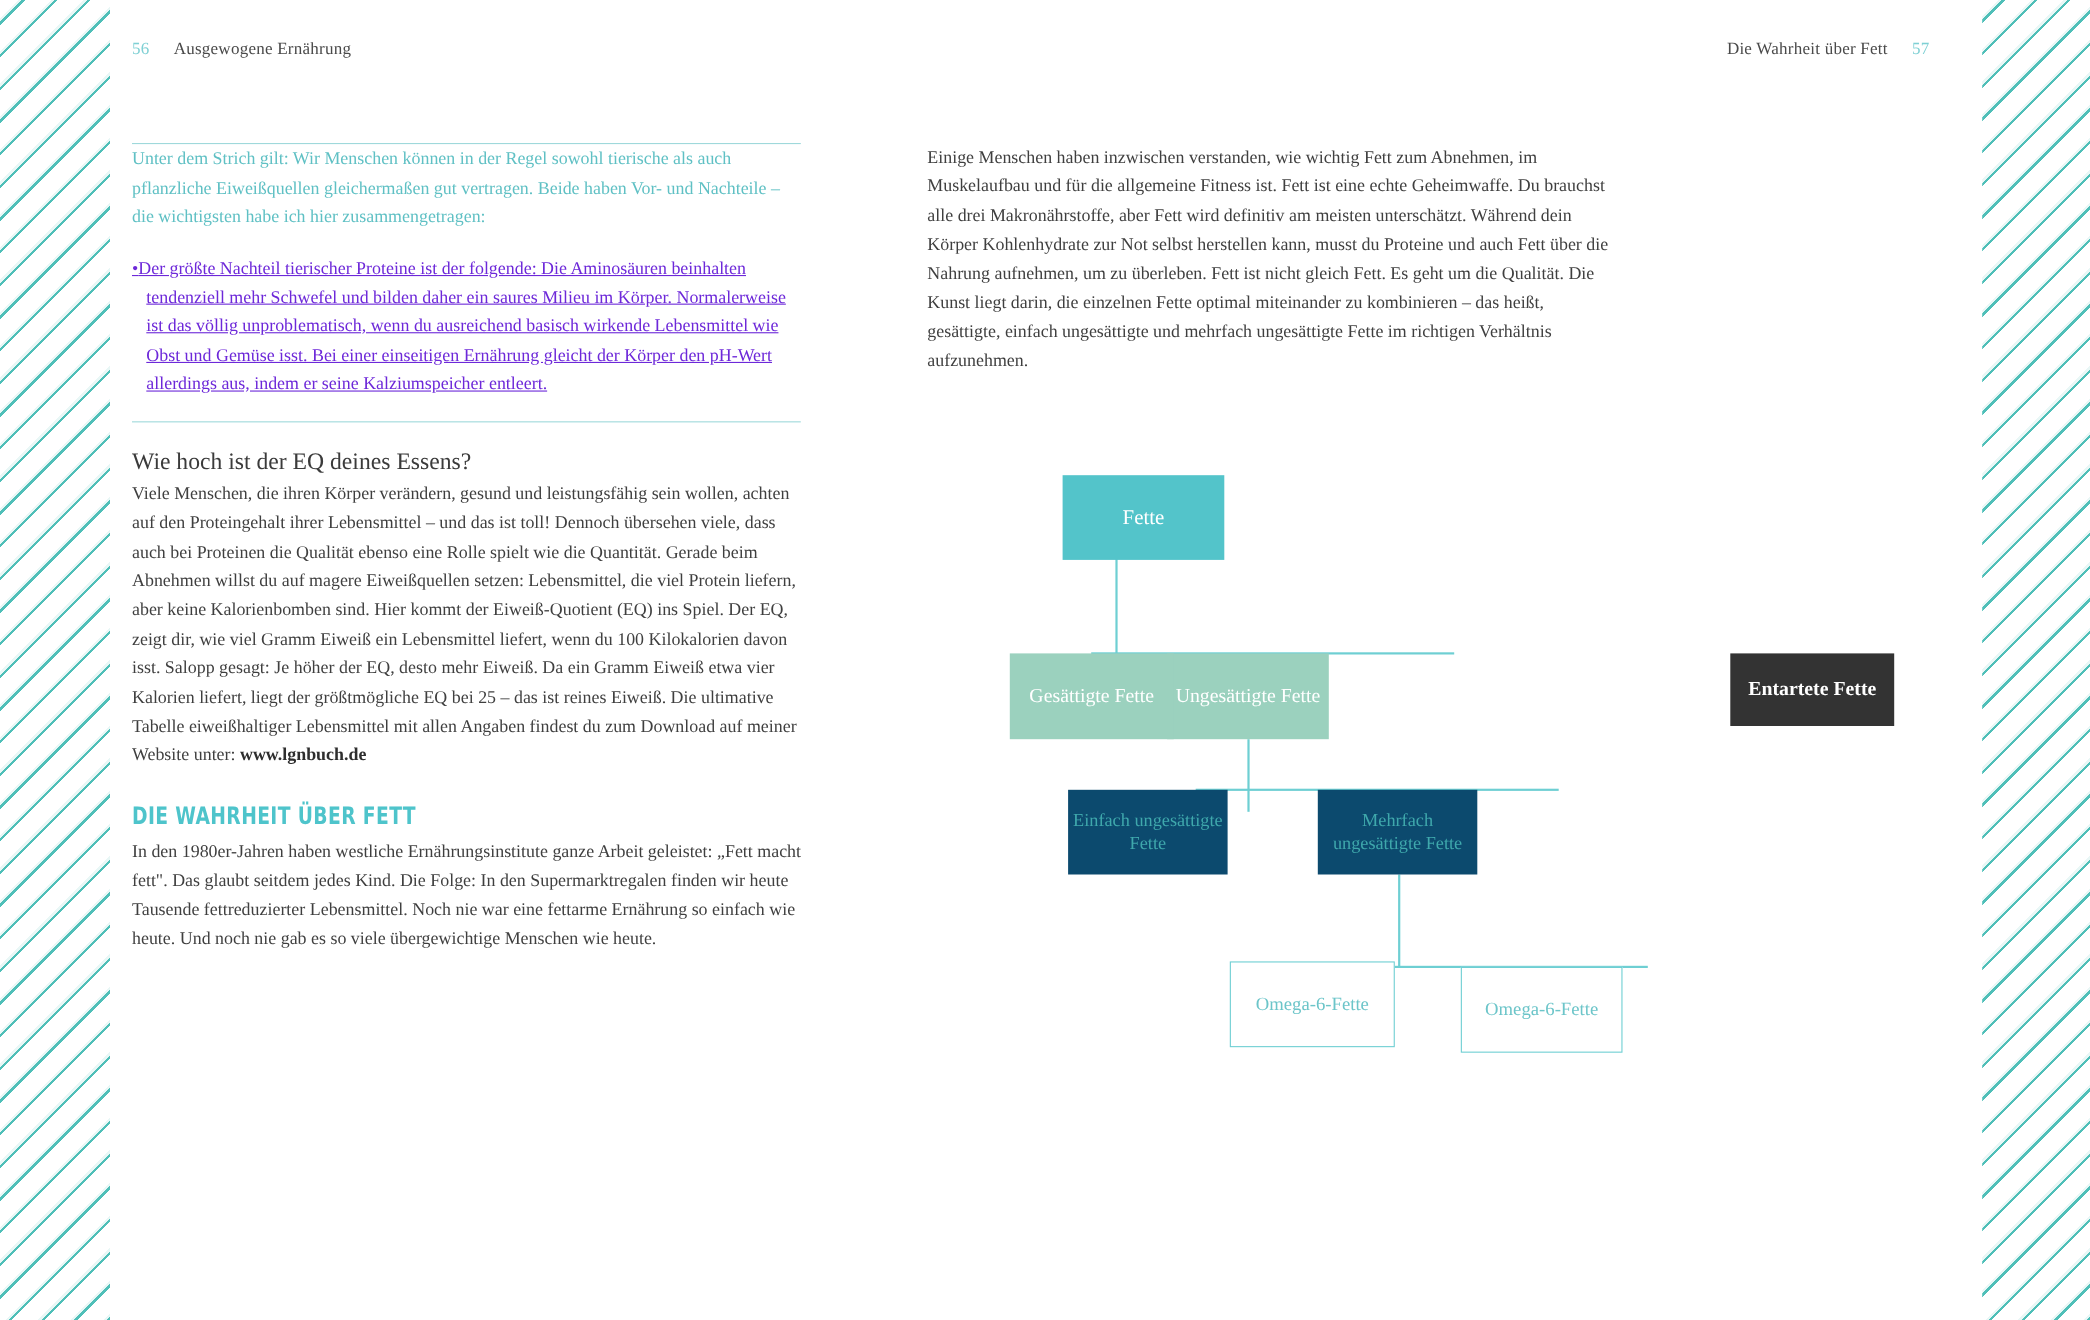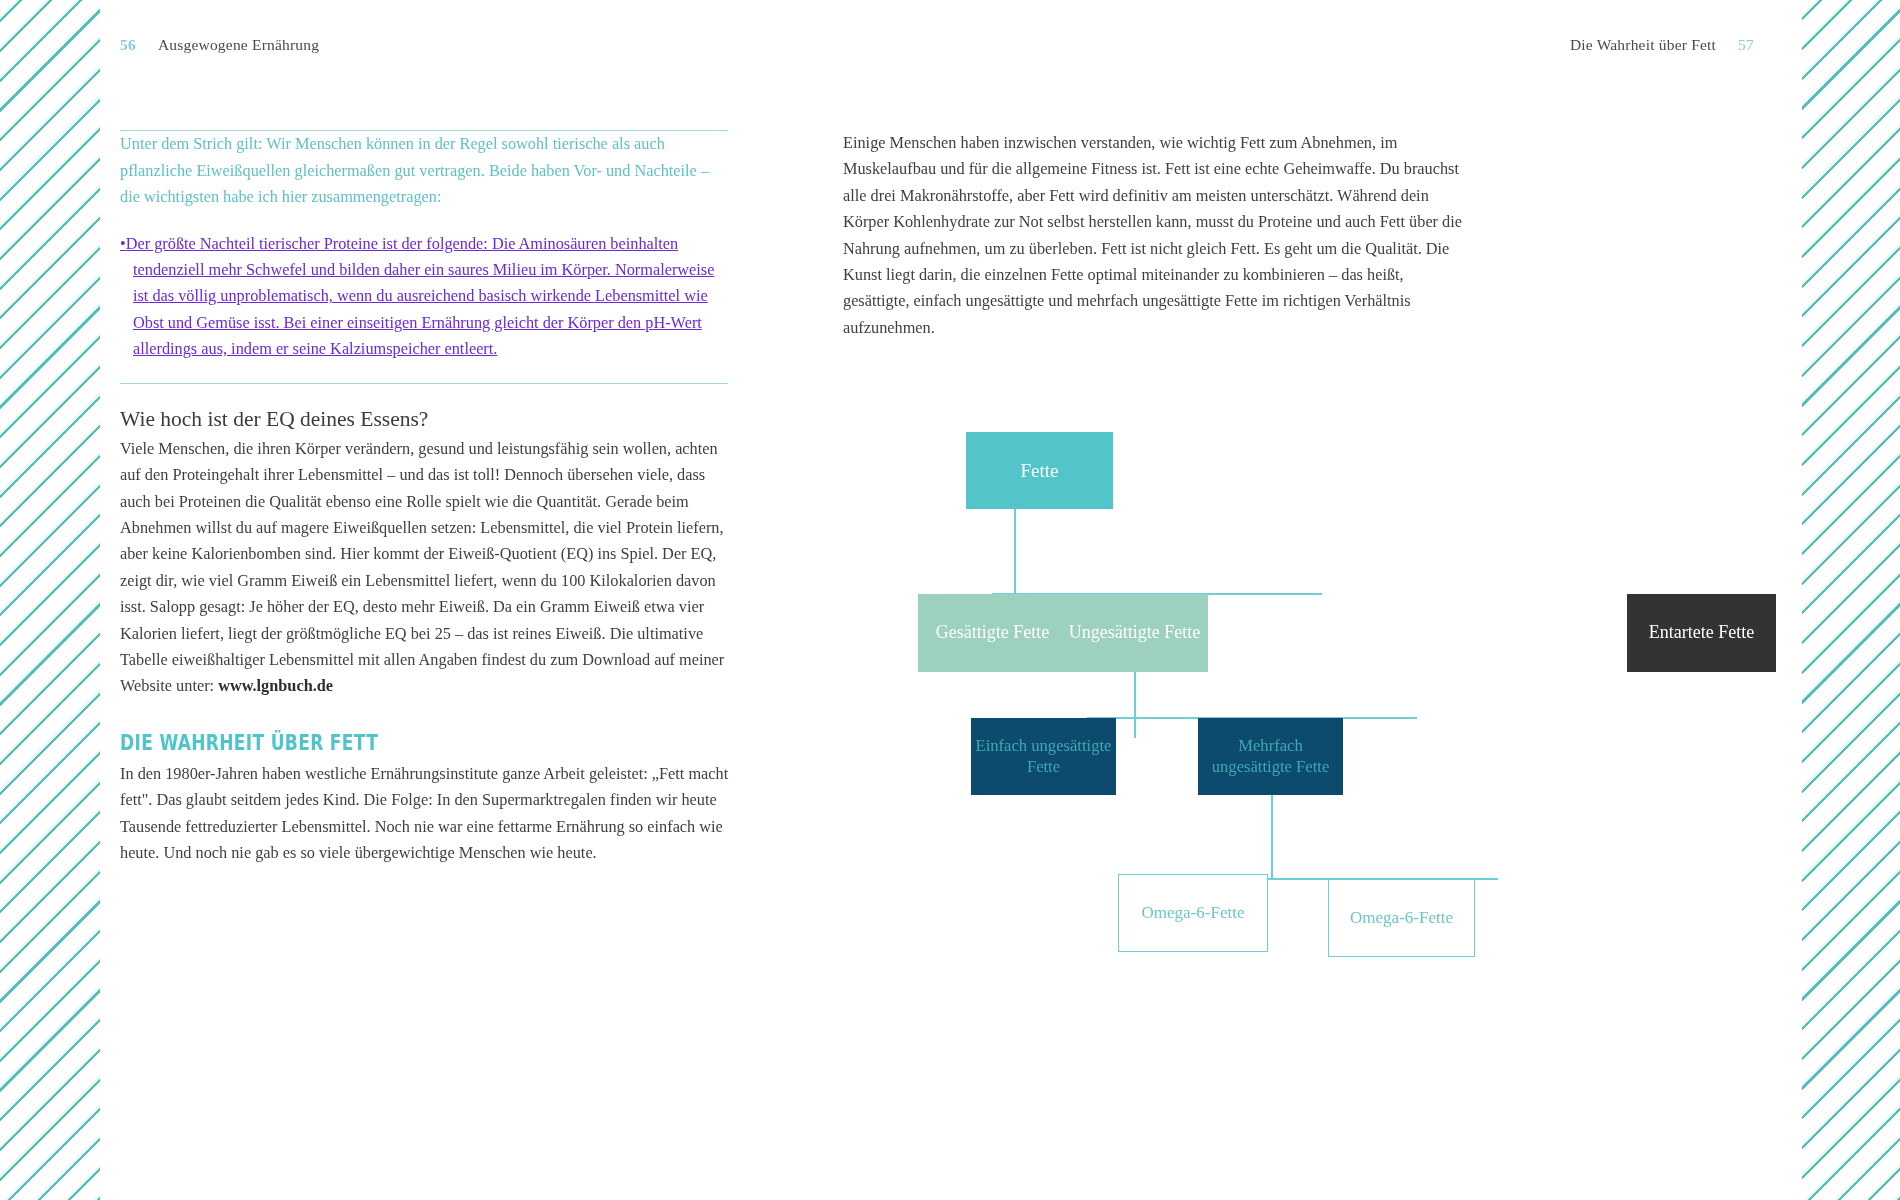--- a/index.html
+++ b/index.html
@@ -22,21 +22,21 @@
   }
   .stripes.left{left:0;}
   .stripes.right{right:0;width:98px;}
 
   .page{position:absolute;inset:0;}
 
   
   .runhead{position:absolute;top:36px;font-size:15.5px;color:#4a4a4a;letter-spacing:.2px;}
   .runhead .folio{color:#7fd0d4;}
   .runhead.left{left:120px;}
-  .runhead.left .folio{margin-right:22px;font-weight:bold;}
+  .runhead.left .folio{margin-right:22px;}
   .runhead.right{right:146px;}
   .runhead.right .folio{margin-left:22px;}
 
   
   .col{position:absolute;top:130px;width:610px;}
   .col.left{left:120px;}
   .col.right{left:843px;width:620px;}
 
   .rule{height:1.4px;background:#9fd9db;width:608px;}
   .rule.b{margin-top:20px;}
@@ -127,21 +127,21 @@
     <div class="link lh" style="left:244px;top:387px;width:330px;"></div>
     <div class="link lv" style="left:428px;top:465px;height:85px;"></div>
     <div class="link lh" style="left:355px;top:548px;width:300px;"></div>
 
     <div class="node n-root" style="left:123px;top:102px;width:147px;height:77px;">Fette</div>
 
     <div class="node n-lv2" style="left:218px;top:264px;width:147px;height:78px;">Ungesättigte Fette</div>
 
     <div class="node n-lv2" style="left:75px;top:264px;width:149px;height:78px;">Gesättigte Fette</div>
 
-    <div class="node n-bad" style="left:784px;top:264px;width:149px;height:78px;">Entartete Fette</div>
+    <div class="node n-bad" style="left:730px;top:264px;width:149px;height:66px;font-weight:bold;">Entartete Fette</div>
 
     <div class="node n-lv3" style="left:128px;top:388px;width:145px;height:77px;">Einfach ungesättigte Fette</div>
 
     <div class="node n-lv3" style="left:355px;top:388px;width:145px;height:77px;">Mehrfach ungesättigte Fette</div>
 
     <div class="node n-lv4" style="left:275px;top:544px;width:150px;height:78px;">Omega-6-Fette</div>
 
     <div class="node n-lv4" style="left:485px;top:549px;width:147px;height:78px;">Omega-6-Fette</div>
   </div>
 

